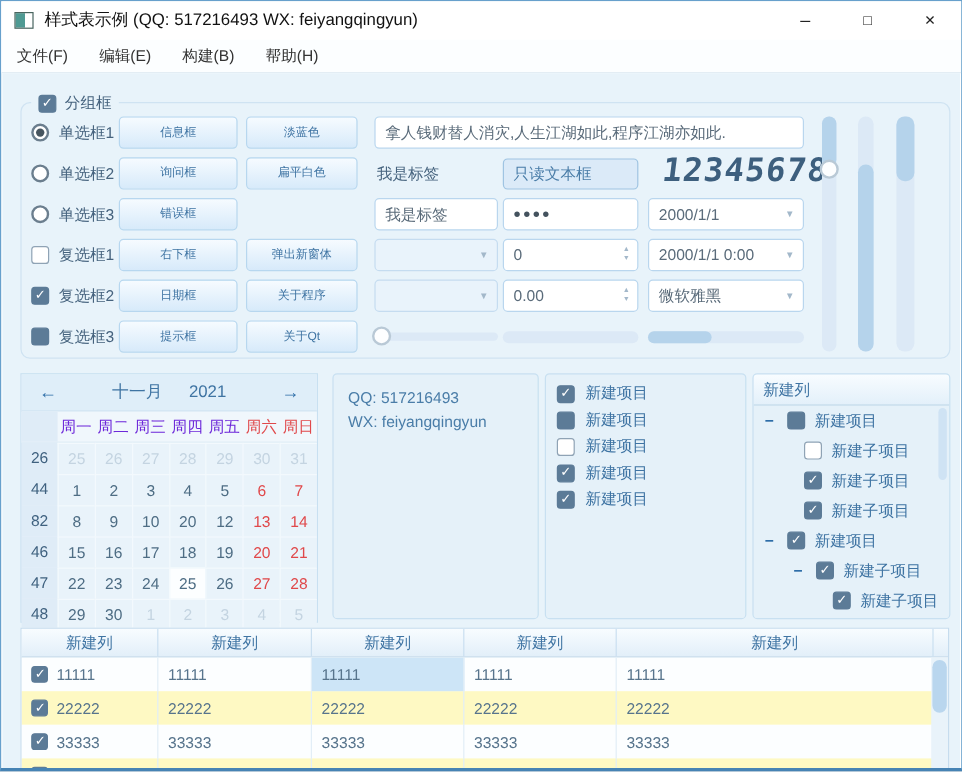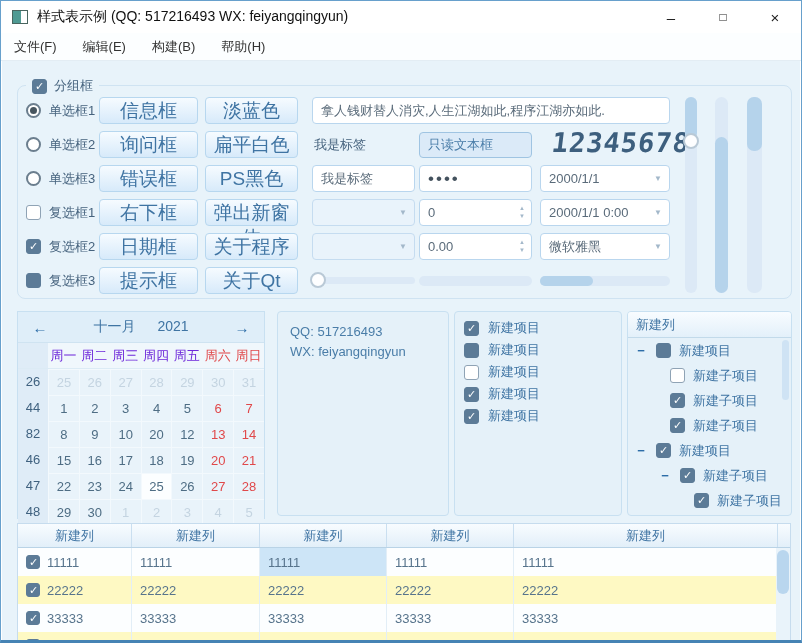--- a/index.html
+++ b/index.html
@@ -28,21 +28,21 @@
   
   .groupbox { position:absolute; left:15px; top:24px; width:775px; height:214px;
     border:1px solid #cfe3f2; border-radius:8px; }
   .legend { position:absolute; left:8px; top:-9px; background:#e8f3fa; padding:0 6px;
     display:flex; align-items:center; gap:7px; font-size:13px; color:#46637e; }
 
   .gb-row { position:absolute; left:0; width:100%; height:27px; }
   .toggle { position:absolute; left:8px; top:6px; }
   .row-label { position:absolute; left:31px; top:0; line-height:27px; font-size:13px; color:#46637e; }
   .btn { position:absolute; top:0; height:27px; border:1px solid #b7d7ef; border-radius:4px;
-    background:linear-gradient(#f6fbff,#d7eafa); color:#3f74a3; font-size:19px;
+    background:linear-gradient(#f6fbff,#d7eafa); color:#3f74a3; font-size:10px;
     text-align:center; line-height:25px; }
   .btn.c1 { left:81px; width:99px; } .btn.c2 { left:187px; width:93px; }
 
   
   .cb { position:relative; display:inline-block; width:15px; height:15px; border-radius:3px;
     border:1px solid #8fa3b5; background:#fff; flex:none; }
   .cb.on { background:#5c7b97; border-color:#5c7b97; }
   .cb.on::after { content:"✓"; position:absolute; left:0; top:0; width:13px; height:13px;
     color:#fff; font-size:11px; line-height:13px; text-align:center; font-weight:bold; }
   .cb.partial { background:#5c7b97; border-color:#5c7b97; }
@@ -154,21 +154,21 @@
 
     <div class="groupbox">
       <div class="legend">
         <span class="cb on"></span>
         <span>分组框</span>
       </div>
 
       <div>
           <div class="gb-row" style="top: 11px;"><span class="toggle radio on"></span><span class="row-label">单选框1</span><div class="btn c1">信息框</div><div class="btn c2">淡蓝色</div></div>
           <div class="gb-row" style="top: 45px;"><span class="toggle radio"></span><span class="row-label">单选框2</span><div class="btn c1">询问框</div><div class="btn c2">扁平白色</div></div>
-          <div class="gb-row" style="top: 79px;"><span class="toggle radio"></span><span class="row-label">单选框3</span><div class="btn c1">错误框</div><div class="btn c2">PS黑色</div></div>
+          <div class="gb-row" style="top: 79px;"><span class="toggle radio"></span><span class="row-label">单选框3</span><div class="btn c1">错误框</div></div>
           <div class="gb-row" style="top: 113px;"><span class="toggle cb"></span><span class="row-label">复选框1</span><div class="btn c1">右下框</div><div class="btn c2">弹出新窗体</div></div>
           <div class="gb-row" style="top: 147px;"><span class="toggle cb on"></span><span class="row-label">复选框2</span><div class="btn c1">日期框</div><div class="btn c2">关于程序</div></div>
           <div class="gb-row" style="top: 181px;"><span class="toggle cb partial"></span><span class="row-label">复选框3</span><div class="btn c1">提示框</div><div class="btn c2">关于Qt</div></div>
         </div>
 
       <div class="field" style="left:294px;top:11px;width:358px;">拿人钱财替人消灾,人生江湖如此,程序江湖亦如此.</div>
 
       <div class="plain-label" style="left:296px;top:45px;">我是标签</div>
       <div class="field readonly" style="left:401px;top:46px;width:113px;height:26px;line-height:24px;">只读文本框</div>
       <div class="lcd" style="left:534px;top:41px;width:120px;text-align:center;">12345678</div>

